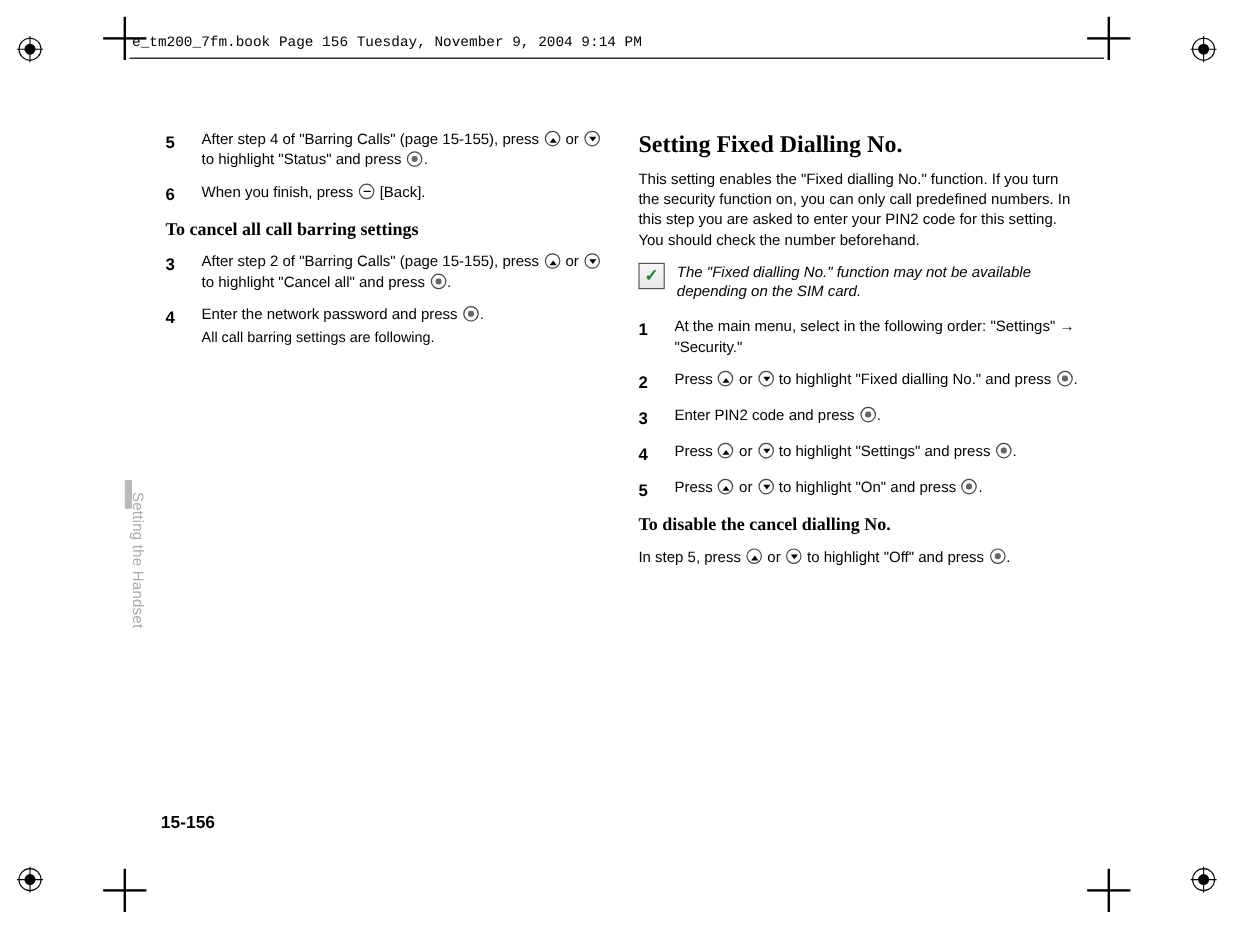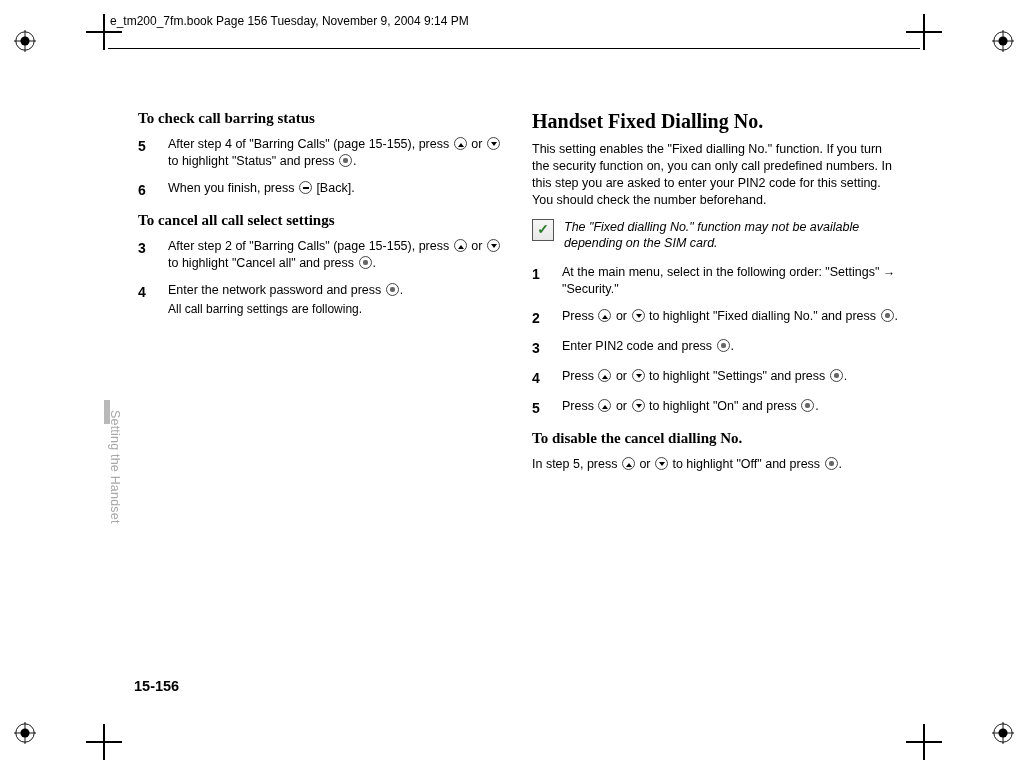--- a/index.html
+++ b/index.html
@@ -19,23 +19,23 @@
   .crosshair .v { position:absolute; left:17px; top:0; width:2px; height:36px; background:#000; }
 
   .regmark {
     position: absolute;
     width: 22px; height: 22px;
   }
   .regmark svg { width:100%; height:100%; }
 
   .header-line {
     position: absolute;
-    left: 110px; top: 14px;
+    left: 110px; top: 28px;
     font-size: 12px;
-    font-family: Liberation Sans, sans-serif;
+    font-family: Liberation Mono, monospace;
   }
   .header-rule {
     position: absolute;
     left: 108px; right: 108px; top: 48px;
     border-top: 0.6px solid #000;
   }
 
   .page {
     position: absolute;
     left: 138px; top: 108px;
@@ -188,56 +188,55 @@
 <div class="header-line">e_tm200_7fm.book  Page 156  Tuesday, November 9, 2004  9:14 PM</div>
 <div class="header-rule"></div>
 
 <div class="tab-accent"></div>
 <div class="tab-label">Setting the Handset</div>
 
 <div class="page">
   <div class="cols">
 
     <div class="col">
-      <div class="h-sub">To check call barring status</div>
 
       <div class="step">
         <div class="step-num">5</div>
         <div class="step-body">
           After step 4 of "Barring Calls" (page 15-155), press <span class="glyph glyph-up"></span> or <span class="glyph glyph-down"></span> to highlight "Status" and press <span class="glyph glyph-center"></span>.
         </div>
       </div>
 
       <div class="step">
         <div class="step-num">6</div>
         <div class="step-body">
           When you finish, press <span class="glyph glyph-dash"></span> [Back].
         </div>
       </div>
 
-      <div class="h-sub" style="margin-top:6px;">To cancel all call select settings</div>
+      <div class="h-sub" style="margin-top:6px;">To cancel all call barring settings</div>
 
       <div class="step">
         <div class="step-num">3</div>
         <div class="step-body">
           After step 2 of "Barring Calls" (page 15-155), press <span class="glyph glyph-up"></span> or <span class="glyph glyph-down"></span> to highlight "Cancel all" and press <span class="glyph glyph-center"></span>.
         </div>
       </div>
 
       <div class="step">
         <div class="step-num">4</div>
         <div class="step-body">
           Enter the network password and press <span class="glyph glyph-center"></span>.
           <div class="step-sub">All call barring settings are following.</div>
         </div>
       </div>
     </div>
 
     <div class="col">
-      <div class="h-main">Handset Fixed Dialling No.</div>
+      <div class="h-main">Setting Fixed Dialling No.</div>
       <div class="intro">This setting enables the "Fixed dialling No." function. If you turn the security function on, you can only call predefined numbers. In this step you are asked to enter your PIN2 code for this setting. You should check the number beforehand.</div>
 
       <div class="note">
         <div class="note-icon">✓</div>
         <div class="note-text">The "Fixed dialling No." function may not be available depending on the SIM card.</div>
       </div>
 
       <div class="step">
         <div class="step-num">1</div>
         <div class="step-body">

